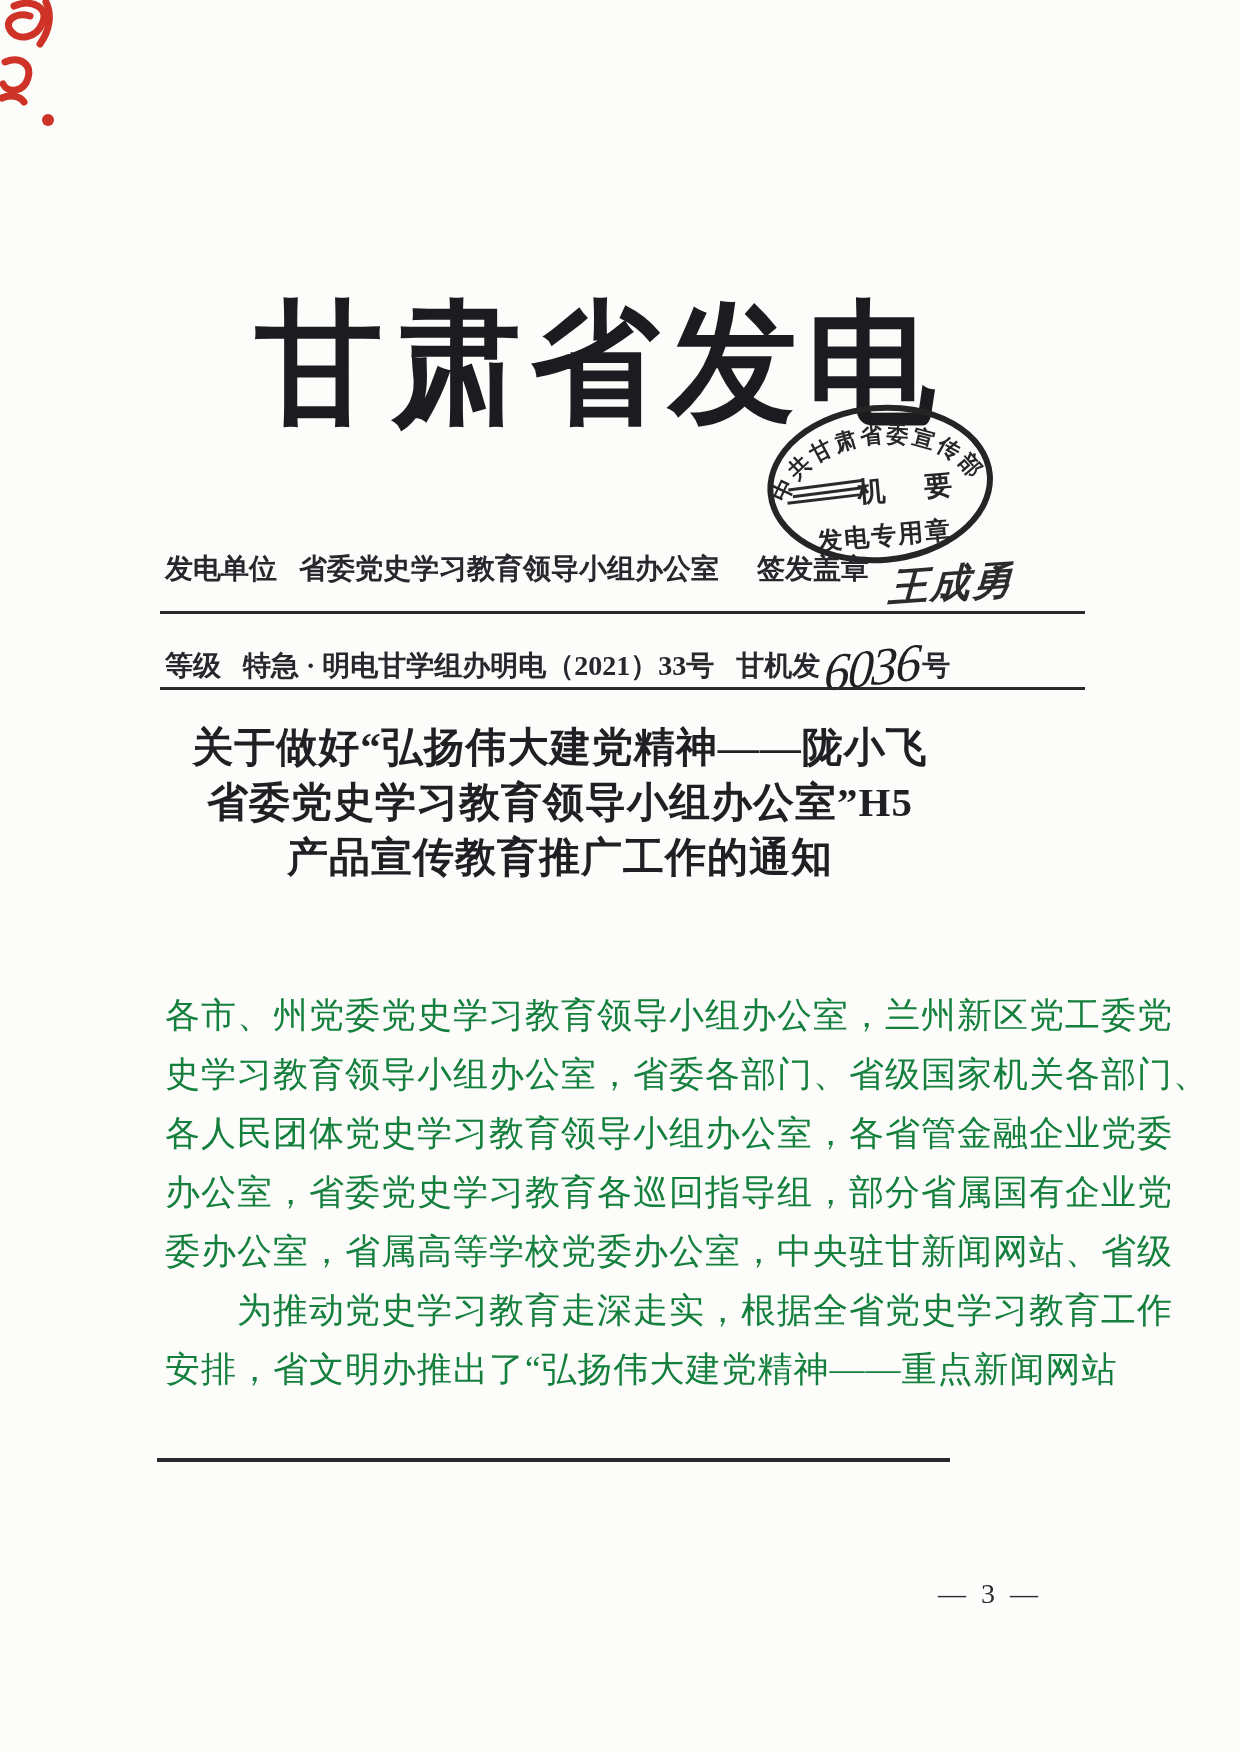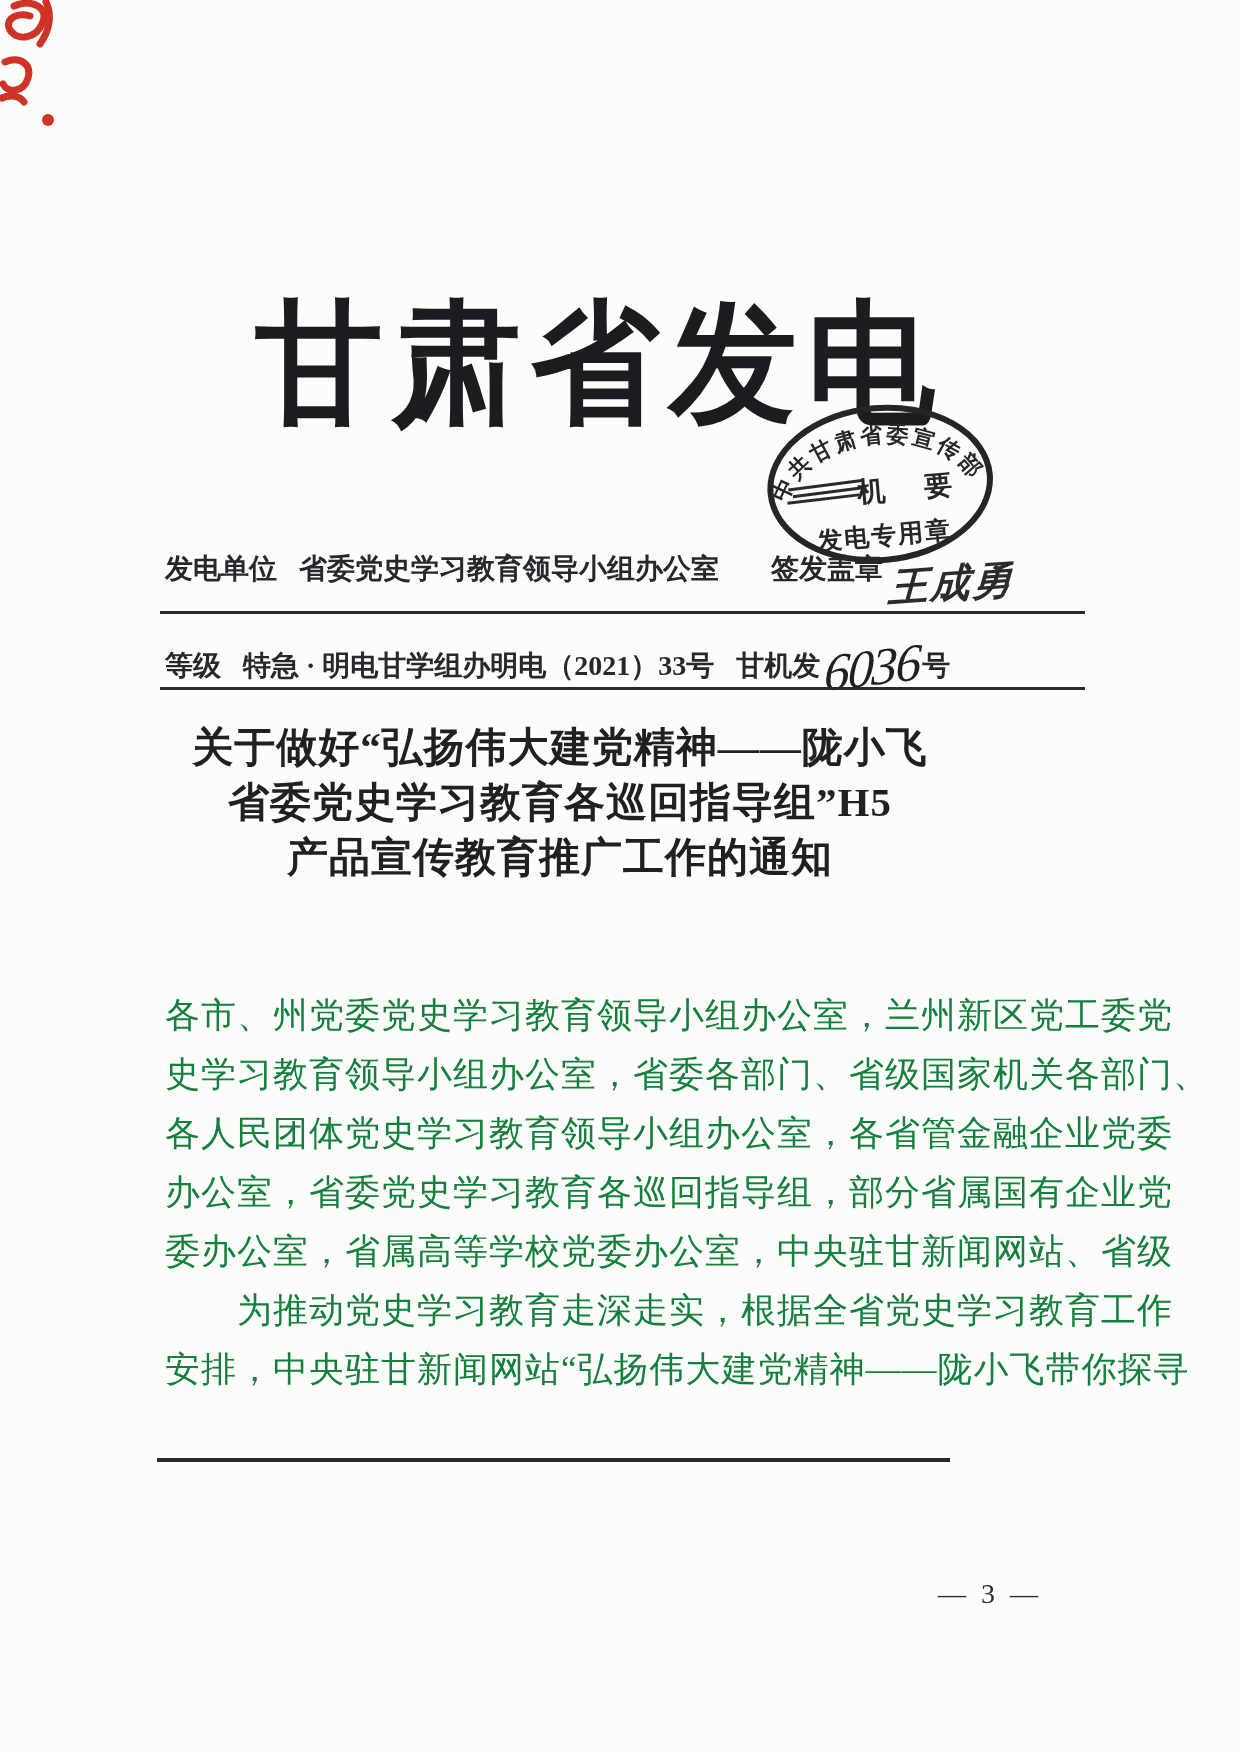--- a/index.html
+++ b/index.html
@@ -53,21 +53,21 @@
   
   .meta-row{
     position:absolute;left:165px;width:930px;
     font-size:28px;font-weight:bold;
     color:#27272d;
     white-space:nowrap;
   }
   .meta-row-1{top:550px;}
   .meta-row-2{top:628px;}
   .m-gap-s{margin-left:22px;text-align:center;}
-  .m-gap-m{margin-left:52px;}
+  .m-gap-m{margin-left:38px;}
   .m-gap-l{}
   .serial-hand{
     display:inline-block;
     font-size:52px;font-style:italic;font-weight:normal;
     transform:translateY(10px) rotate(-7deg) skewX(-10deg);
     margin-left:4px;margin-right:2px;
     color:#202024;
     letter-spacing:-2px;
   }
 
@@ -151,31 +151,31 @@
   <div class="rule rule-1"></div>
 
   <div class="meta-row meta-row-2">
     <span>等级</span><span class="m-gap-s">特急 · 明电</span><span class="m-gap-l">甘学组办明电（2021）33号</span><span class="m-gap-s">甘机发</span><span class="serial-hand">6036</span><span>号</span>
   </div>
 
   <div class="rule rule-2"></div>
 
   <div class="doc-title">
     <div>关于做好“弘扬伟大建党精神——陇小飞</div>
-    <div>省委党史学习教育各巡回指导组”H5</div>
+    <div>省委党史学习教育领导小组办公室”H5</div>
     <div>产品宣传教育推广工作的通知</div>
   </div>
 
   <div class="doc-body">
     <div class="body-line">各市、州党委党史学习教育领导小组办公室，兰州新区党工委党</div>
     <div class="body-line">史学习教育领导小组办公室，省委各部门、省级国家机关各部门、</div>
     <div class="body-line">各人民团体党史学习教育领导小组办公室，各省管金融企业党委</div>
     <div class="body-line">办公室，省委党史学习教育各巡回指导组，部分省属国有企业党</div>
     <div class="body-line">委办公室，省属高等学校党委办公室，中央驻甘新闻网站、省级</div>
     <div class="body-line">　　为推动党史学习教育走深走实，根据全省党史学习教育工作</div>
-    <div class="body-line">安排，中央驻甘新闻网站“弘扬伟大建党精神——陇小飞带你探寻</div>
+    <div class="body-line">安排，省文明办推出了“弘扬伟大建党精神——重点新闻网站</div>
   </div>
 
   <div class="rule rule-bottom"></div>
 
   <div class="page-number">— 3 —</div>
 
 </div>
 
 </body></html>

